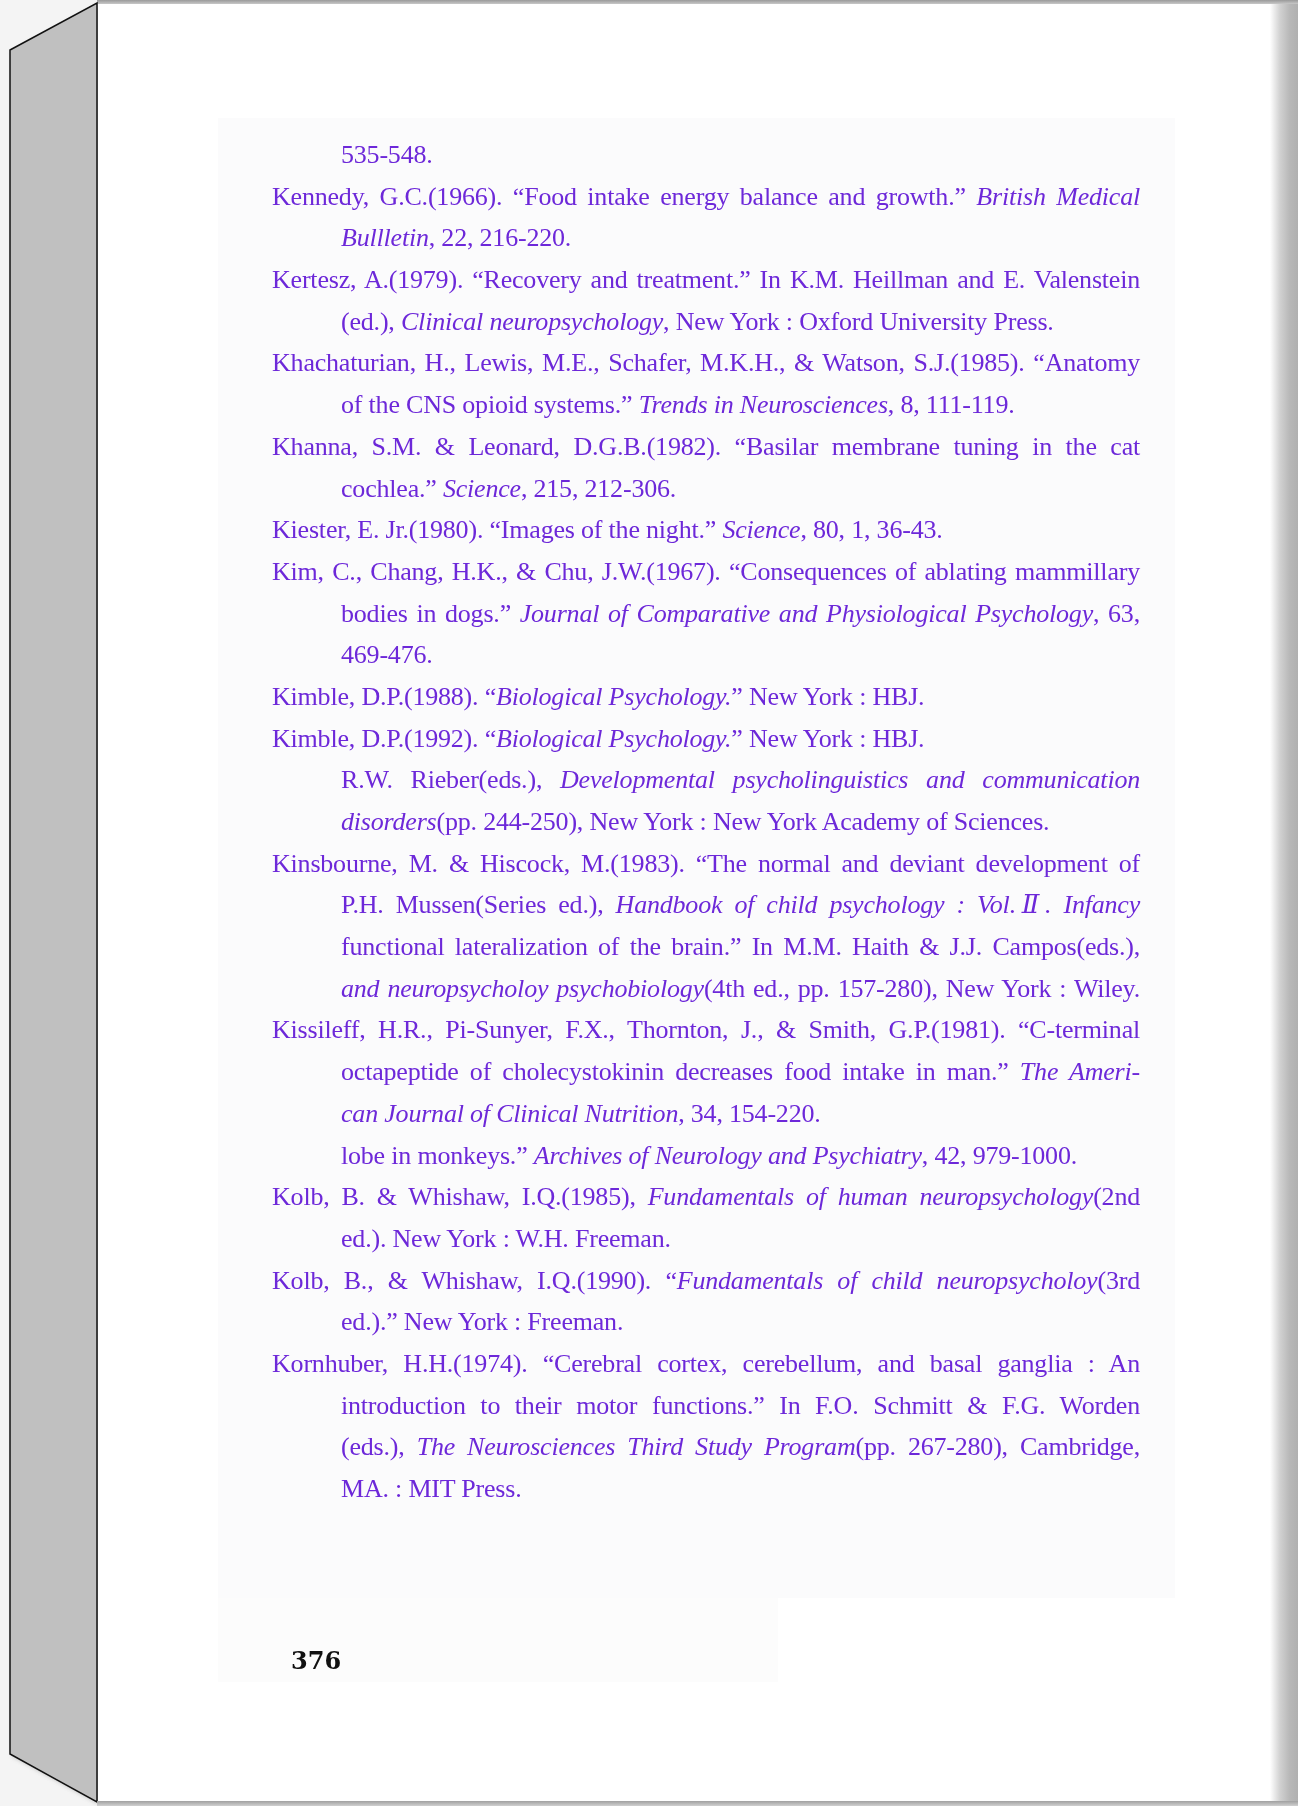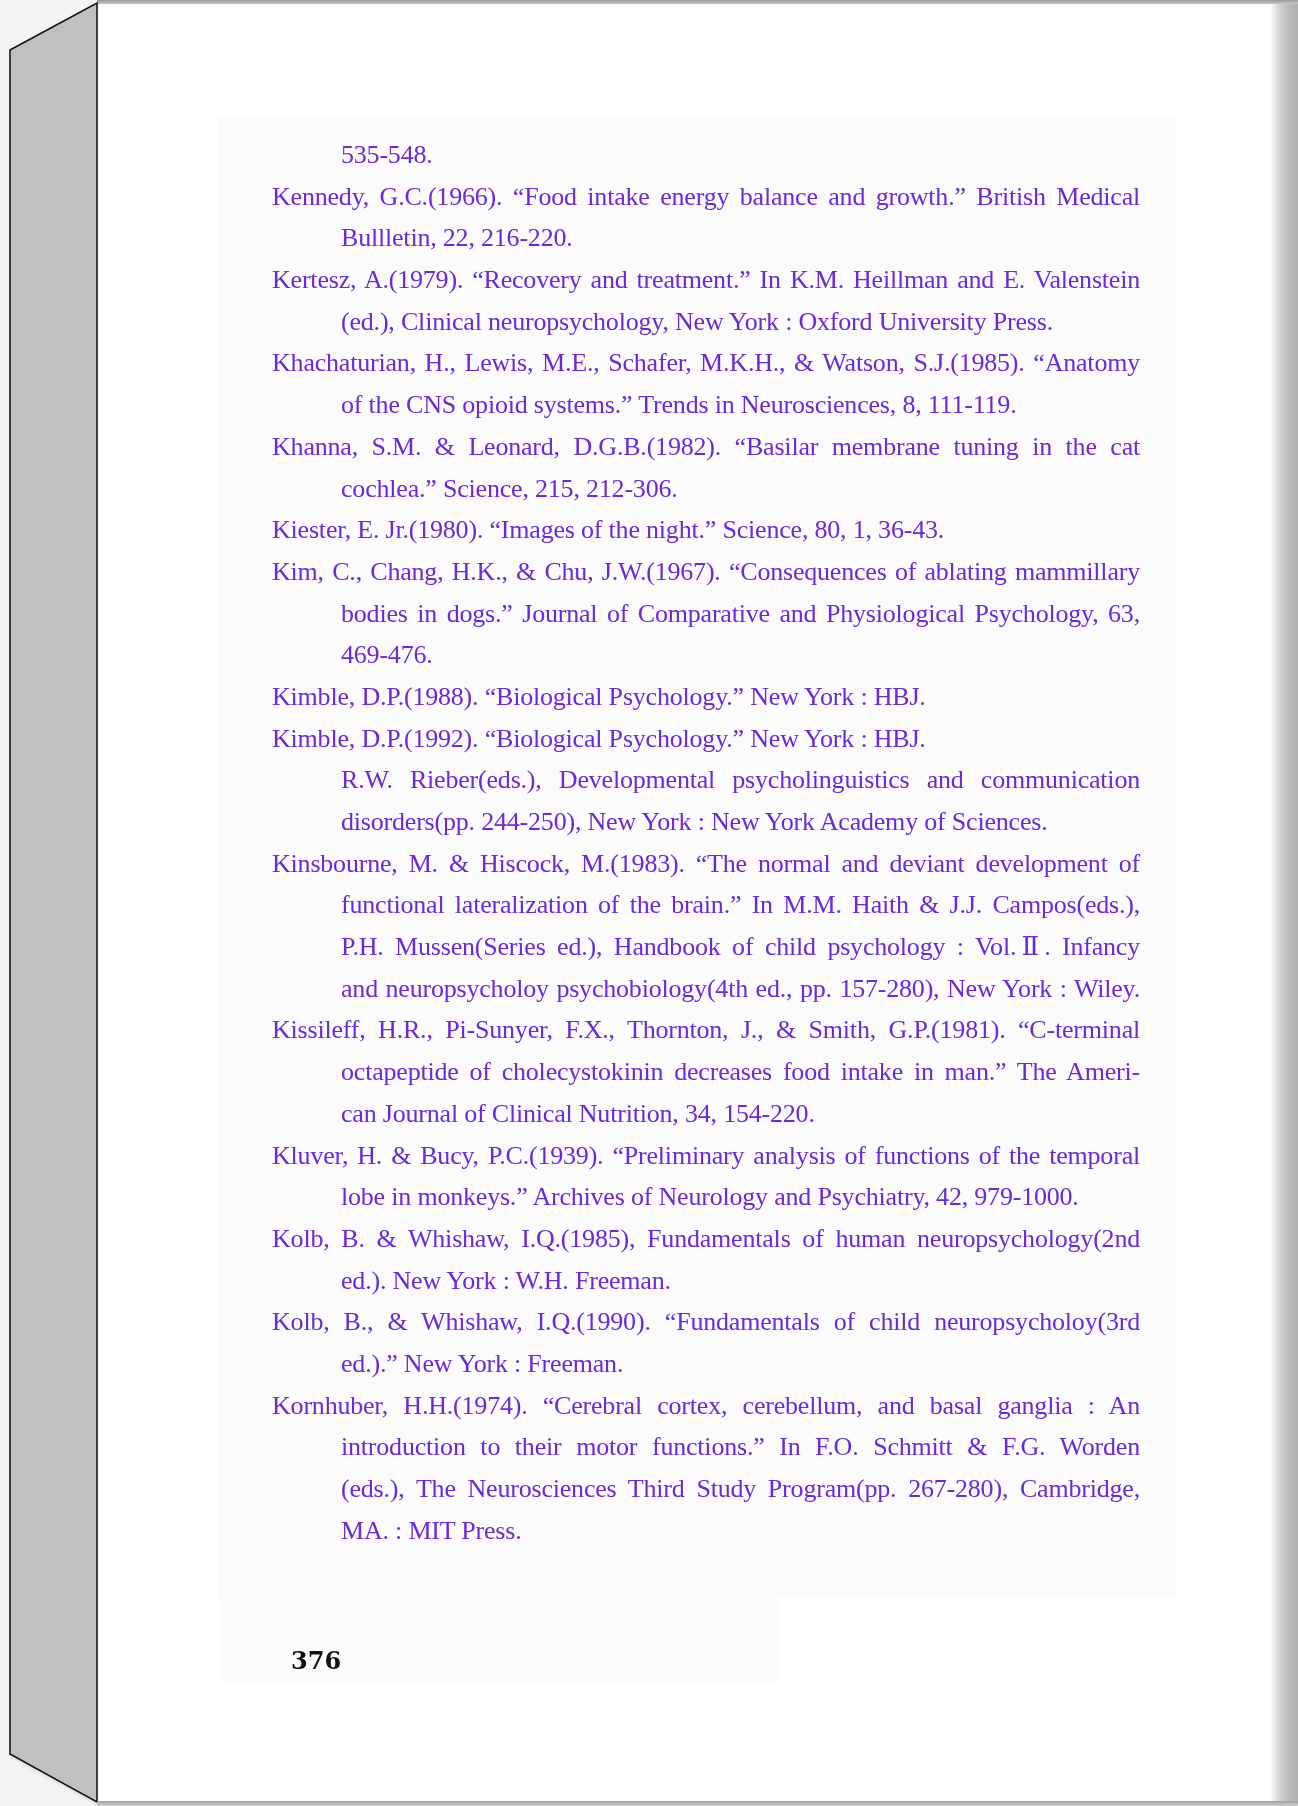--- a/index.html
+++ b/index.html
@@ -34,21 +34,21 @@
     background: #fcfcfc;
   }
   .refs {
     position: absolute; left: 272px; top: 134px; width: 868px;
     font-size: 26px; line-height: 41.7px; color: #6d28d9;
     letter-spacing: -0.2px;
   }
   .line { white-space: nowrap; height: 41.7px; }
   .line.indent { padding-left: 69px; }
   .line.just { text-align: justify; text-align-last: justify; white-space: normal; }
-  .it { }
+  .it { font-style: italic; }
   .page-number {
     position: absolute; left: 291px; top: 1646px;
     font-family: "DejaVu Serif", serif; font-weight: bold; font-size: 24px; color: #111;
   }
 </style>
 </head>
 <body>
 
 <div class="top-border"></div>
 
@@ -101,31 +101,30 @@
     </div>
     <div>
       <div class="line"><span>Kimble, D.P.(1992). “</span><span class="it">Biological Psychology.</span><span>” New York : HBJ.</span></div>
     </div>
     <div>
       <div class="line indent just"><span>R.W. Rieber(eds.), </span><span class="it">Developmental psycholinguistics and communication</span></div>
       <div class="line indent"><span class="it">disorders</span><span>(pp. 244-250), New York : New York Academy of Sciences.</span></div>
     </div>
     <div>
       <div class="line just"><span>Kinsbourne, M. &amp; Hiscock, M.(1983). “The normal and deviant development of</span></div>
+      <div class="line indent just"><span>P.H. Mussen(Series ed.), </span><span class="it">Handbook of child psychology : Vol.Ⅱ. Infancy</span></div>
       <div class="line indent just"><span>functional lateralization of the brain.” In M.M. Haith &amp; J.J. Campos(eds.),</span></div>
-      <div class="line indent just"><span>P.H. Mussen(Series ed.), </span><span class="it">Handbook of child psychology : Vol.Ⅱ. Infancy</span></div>
       <div class="line indent just"><span class="it">and neuropsycholoy psychobiology</span><span>(4th ed., pp. 157-280), New York : Wiley.</span></div>
     </div>
     <div>
       <div class="line just"><span>Kissileff, H.R., Pi-Sunyer, F.X., Thornton, J., &amp; Smith, G.P.(1981). “C-terminal</span></div>
       <div class="line indent just"><span>octapeptide of cholecystokinin decreases food intake in man.” </span><span class="it">The Ameri-</span></div>
       <div class="line indent"><span class="it">can Journal of Clinical Nutrition</span><span>, 34, 154-220.</span></div>
     </div>
     <div>
-      <div class="line just"><span>Kluver, H. &amp; Bucy, P.C.(1939). “Preliminary analysis of functions of the temporal</span></div>
       <div class="line indent"><span>lobe in monkeys.” </span><span class="it">Archives of Neurology and Psychiatry</span><span>, 42, 979-1000.</span></div>
     </div>
     <div>
       <div class="line just"><span>Kolb, B. &amp; Whishaw, I.Q.(1985), </span><span class="it">Fundamentals of human neuropsychology</span><span>(2nd</span></div>
       <div class="line indent"><span>ed.). New York : W.H. Freeman.</span></div>
     </div>
     <div>
       <div class="line just"><span>Kolb, B., &amp; Whishaw, I.Q.(1990). “</span><span class="it">Fundamentals of child neuropsycholoy</span><span>(3rd</span></div>
       <div class="line indent"><span>ed.).” New York : Freeman.</span></div>
     </div>

